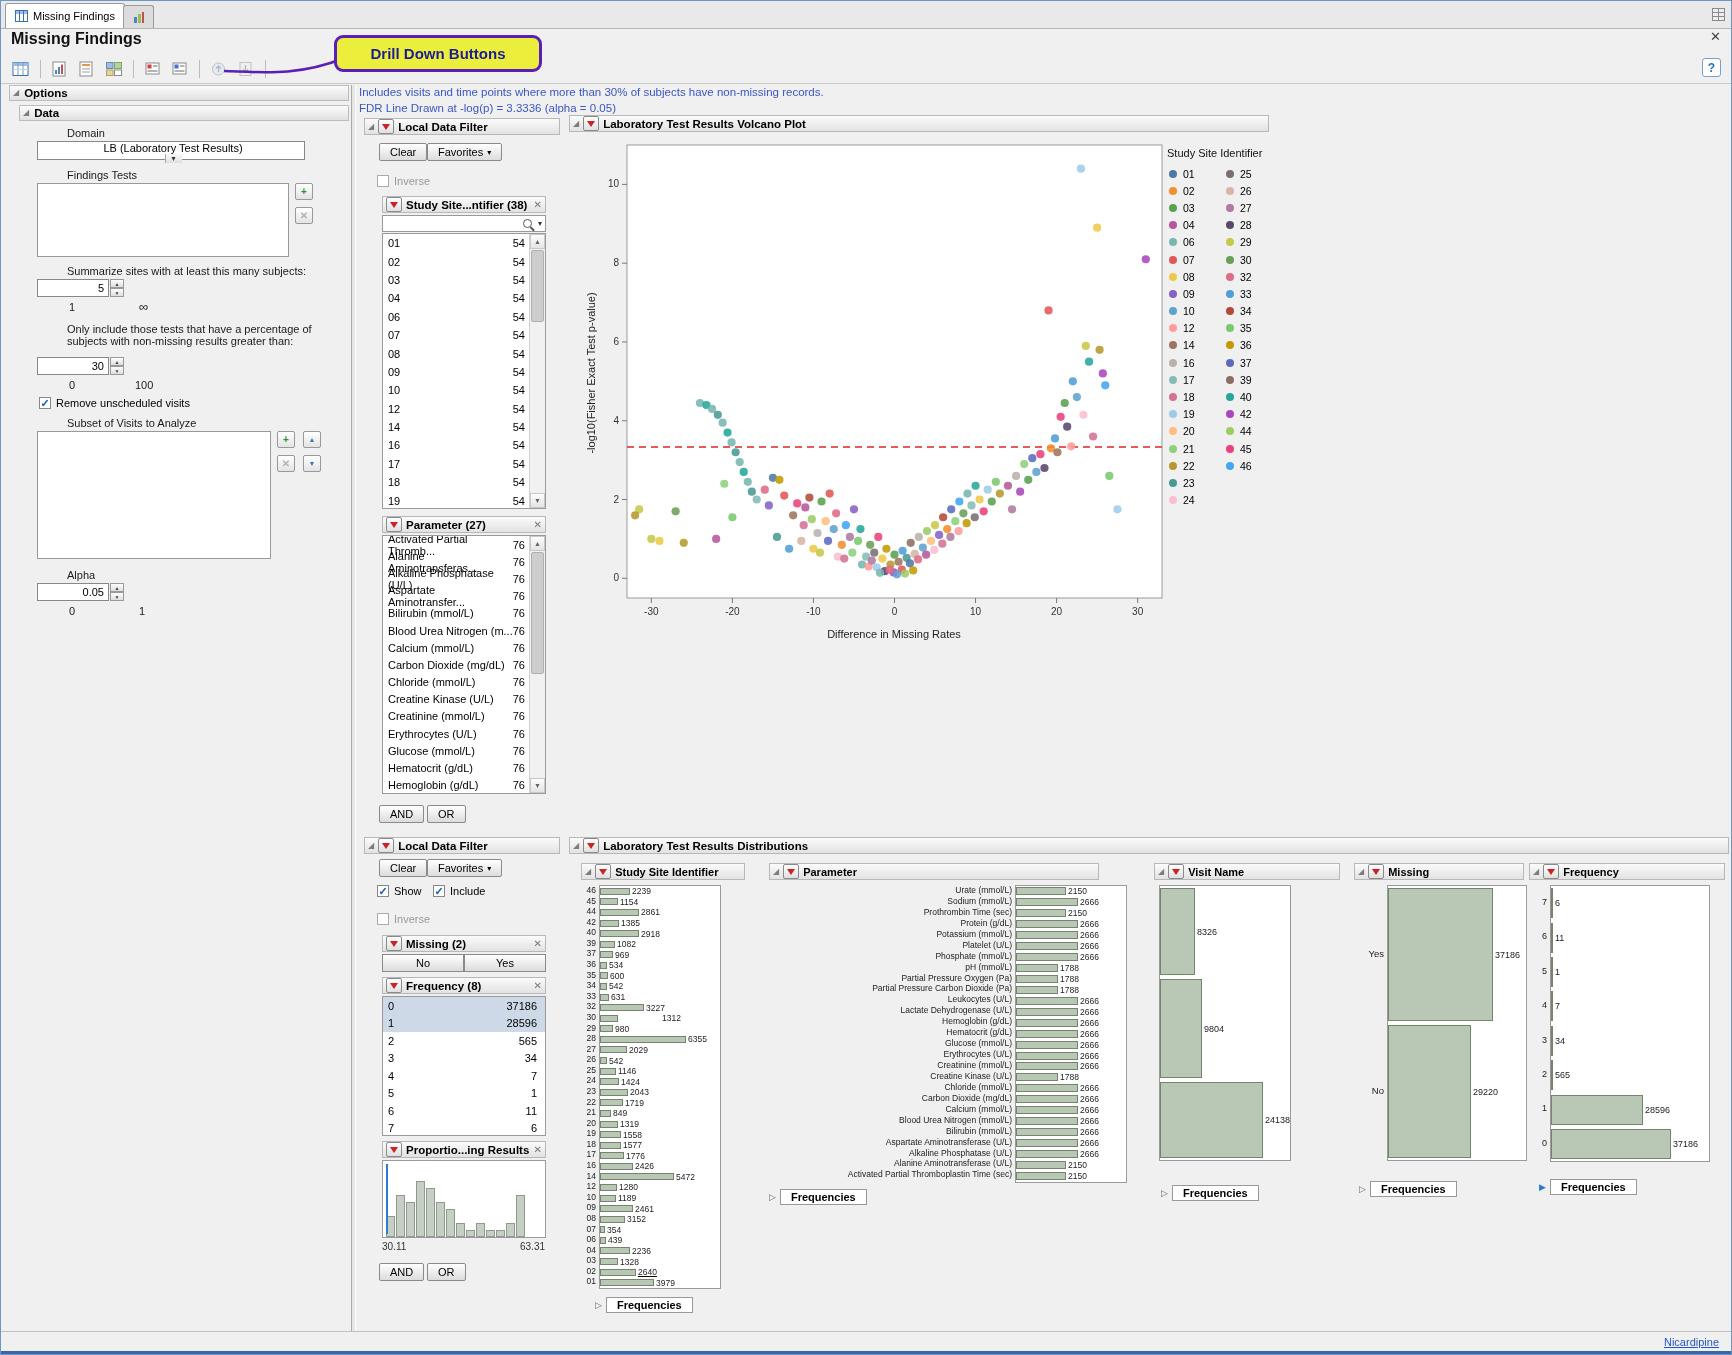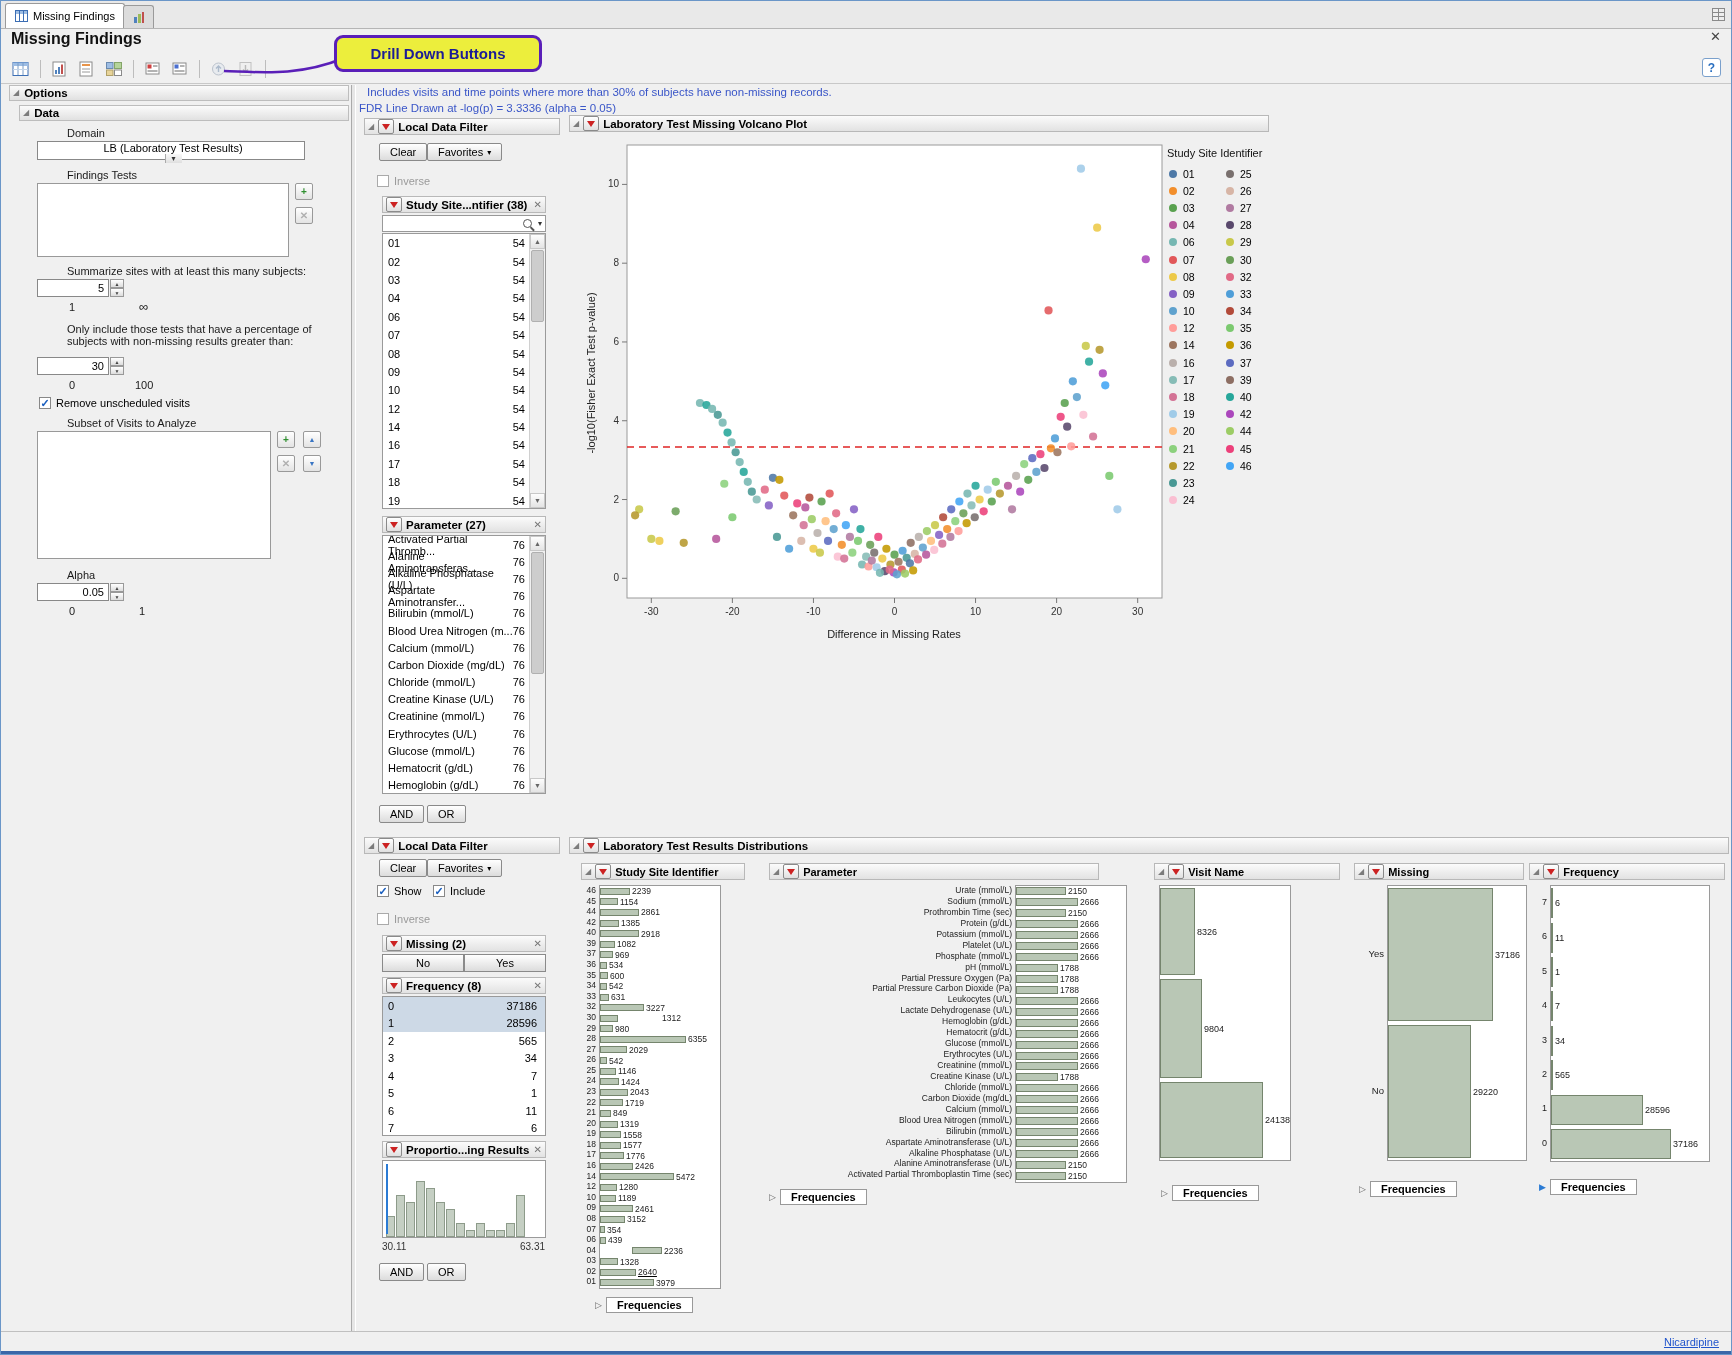--- a/index.html
+++ b/index.html
@@ -264,21 +264,21 @@
           <span class="spinbtn">▼</span>
         </span>
     </div>
     <div class="lbl abs" style="left:30px;top:520px;">0</div>
     <div class="lbl abs" style="left:100px;top:520px;">1</div>
   </div>
 
   <div class="splitter"></div>
 
   <div class="main">
-    <div class="note" style="left:10px;top:1px;">Includes visits and time points where more than 30% of subjects have non-missing records.</div>
+    <div class="note" style="left:2px;top:1px;">Includes visits and time points where more than 30% of subjects have non-missing records.</div>
     <div class="note" style="left:2px;top:17px;">FDR Line Drawn at -log(p) = 3.3336 (alpha = 0.05)</div>
 
     <div class="phdr" style="left:7px;top:33px;width:196px;">
       <span class="disc">◢</span>
       <span class="rtbox">
           <span class="rt"></span>
         </span>
       <span class="ptitle">Local Data Filter</span>
     </div>
     <div class="btn abs" style="left:22px;top:58px;">Clear</div>
@@ -444,21 +444,21 @@
         </div>
       </div>
     <div class="btn abs" style="left:22px;top:720px;">AND</div>
     <div class="btn abs" style="left:70px;top:720px;">OR</div>
 
     <div class="phdr" style="left:212px;top:30px;width:700px;">
       <span class="disc">◢</span>
       <span class="rtbox">
           <span class="rt"></span>
         </span>
-      <span class="ptitle">Laboratory Test Missing Volcano Plot</span>
+      <span class="ptitle">Laboratory Test Results Volcano Plot</span>
     </div>
     <svg id="volcano-svg" class="abs" style="left:225px;top:48px;" width="585" height="520">
       <text x="312" y="505" text-anchor="middle" font-size="11" fill="#222">Difference in Missing Rates</text>
       <text x="13" y="240" text-anchor="middle" font-size="11" fill="#222" transform="rotate(-90 13 240)">-log10(Fisher Exact Test p-value)</text>
     <rect x="45" y="12" width="535" height="453" fill="#ffffff" stroke="#9a9a9a"></rect>
         <line x1="69.31818181818181" y1="465" x2="69.31818181818181" y2="470" stroke="#777"></line>
         <text x="69.31818181818181" y="482" text-anchor="middle" font-size="10" fill="#333">-30</text>
         <line x1="150.37878787878788" y1="465" x2="150.37878787878788" y2="470" stroke="#777"></line>
         <text x="150.37878787878788" y="482" text-anchor="middle" font-size="10" fill="#333">-20</text>
         <line x1="231.43939393939397" y1="465" x2="231.43939393939397" y2="470" stroke="#777"></line>
@@ -1075,21 +1075,21 @@
             <div class="dval">3152</div>
           </div>
           <div class="db-row" style="height: 10.58px;">
             <div class="bar" style="width: 5px; height: 7px;"></div>
             <div class="dval">354</div>
           </div>
           <div class="db-row" style="height: 10.58px;">
             <div class="bar" style="width: 6px; height: 7px;"></div>
             <div class="dval">439</div>
           </div>
-          <div class="db-row" style="height: 10.58px; margin-left: 32px;">
+          <div class="db-row" style="height: 10.58px;">
             <div class="bar" style="width: 30px; height: 7px;"></div>
             <div class="dval">2236</div>
           </div>
           <div class="db-row" style="height: 10.58px;">
             <div class="bar" style="width: 18px; height: 7px;"></div>
             <div class="dval">1328</div>
           </div>
           <div class="db-row" style="height: 10.58px; text-decoration: underline;">
             <div class="bar" style="width: 36px; height: 7px;"></div>
             <div class="dval">2640</div>

